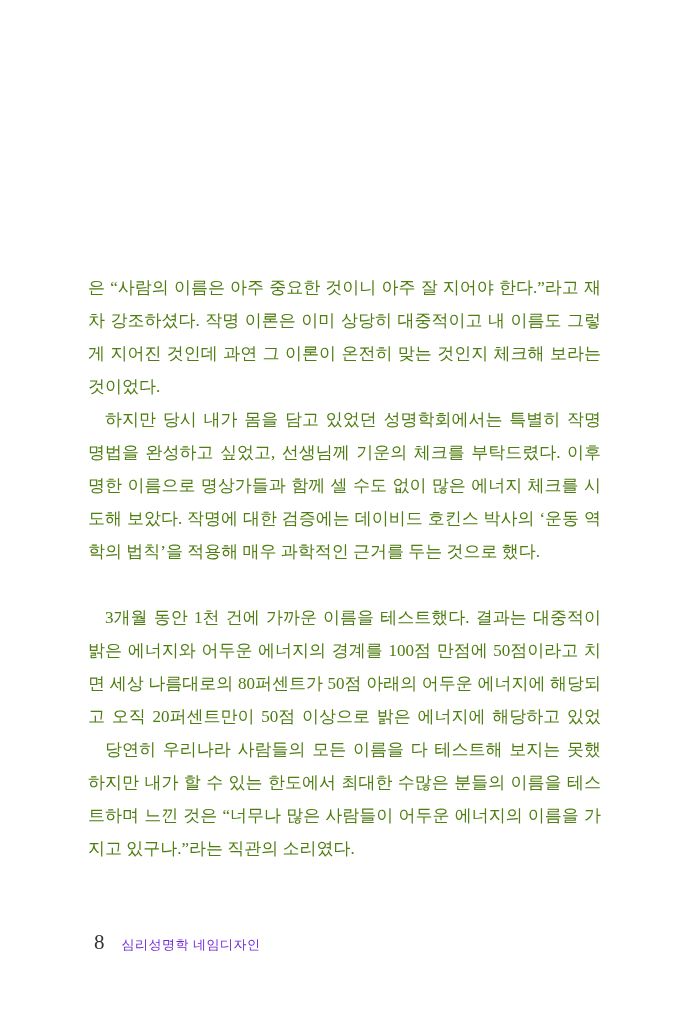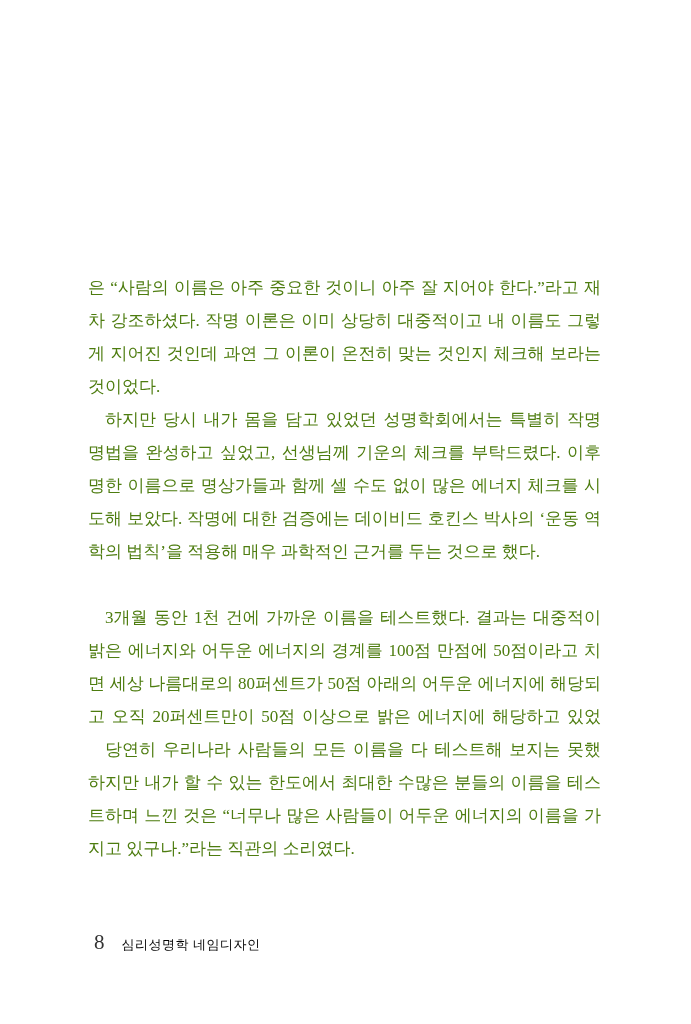--- a/index.html
+++ b/index.html
@@ -40,21 +40,21 @@
     align-items: baseline;
     gap: 17px;
   }
   .page-num {
     font-size: 21px;
     color: #333333;
     font-family: "Liberation Serif", "DejaVu Serif", serif;
   }
   .running-title {
     font-size: 13px;
-    color: #000000;
+    color: #6d28d9;
     font-family: "Liberation Sans", "DejaVu Sans", sans-serif;
     letter-spacing: 0.5px;
   }
 </style>
 </head>
 <body>
 
 <main class="text-block">
 
   <div class="para">

